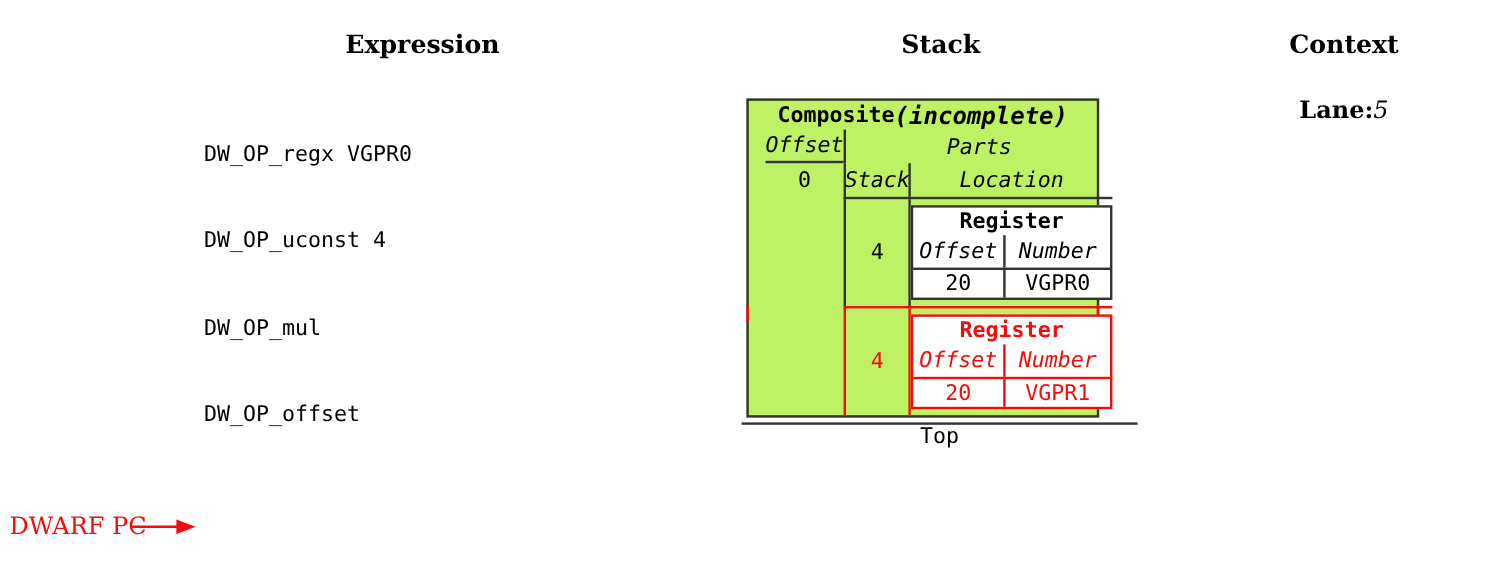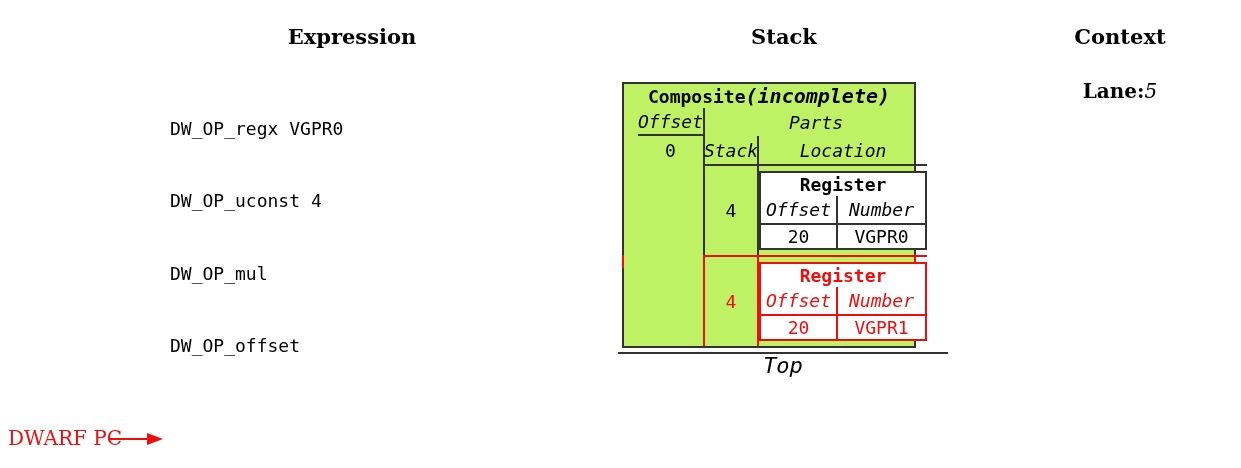--- a/index.html
+++ b/index.html
@@ -217,22 +217,21 @@
     top: 352px;
     width: 330px;
     height: 2px;
     background: var(--line);
   }
   .stack-top-label {
     position: absolute;
     left: 783px;
     top: 353px;
     transform: translateX(-50%);
-    font-style: italic;
-    font-size: 22px;
+    font-size: 18px;
   }
 
   
   .context-block {
     position: absolute;
     left: 1019px;
     top: 77px;
     width: 202px;
     text-align: center;
     font-family: "DejaVu Serif", serif;

